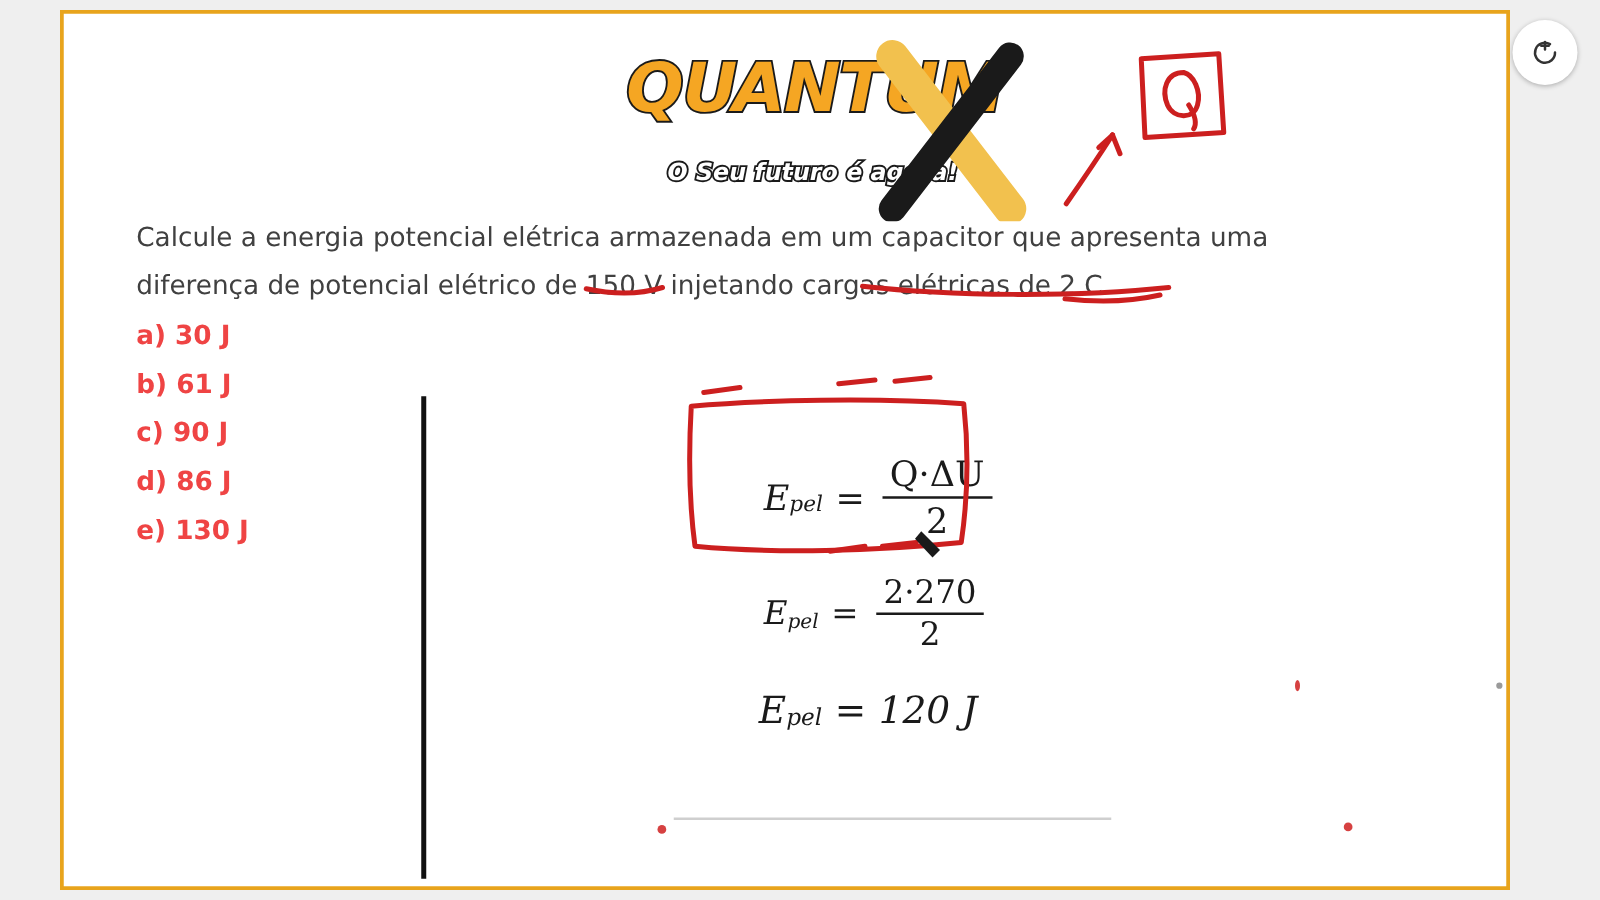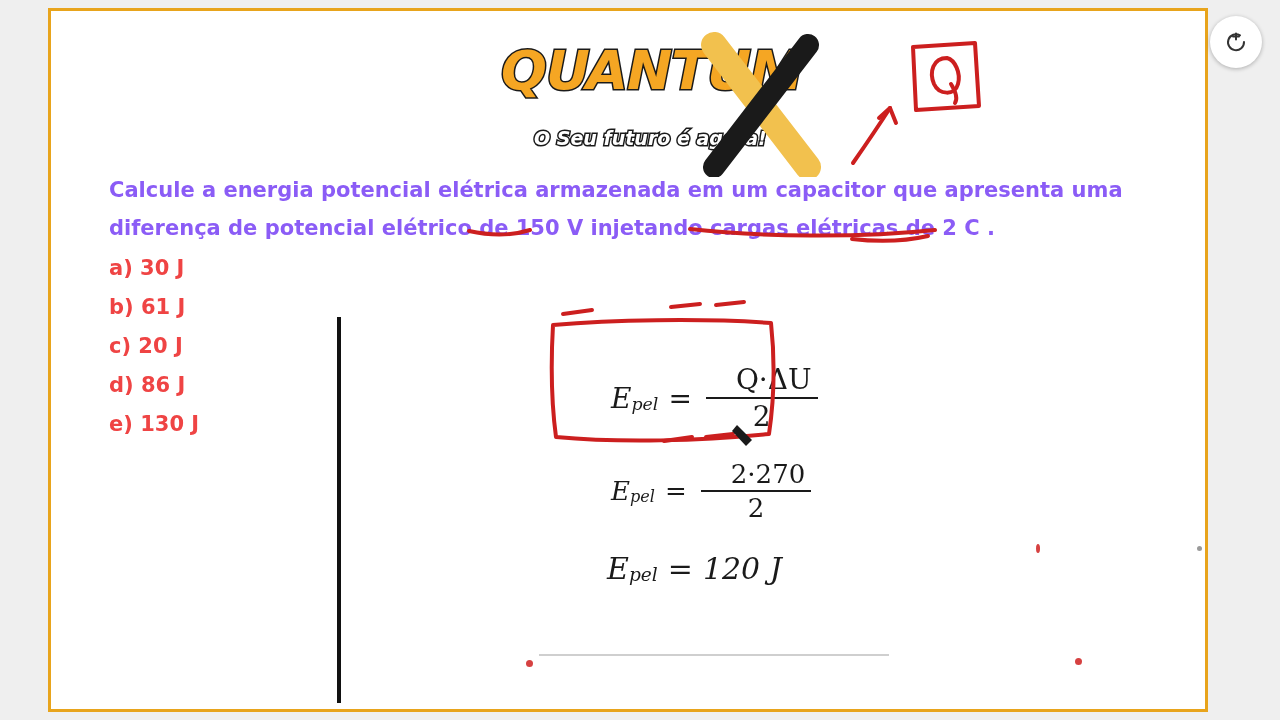--- a/index.html
+++ b/index.html
@@ -72,23 +72,23 @@
     height: 150px;
   }
 
   
   #question {
     position: absolute;
     left: 58px;
     top: 160px;
     width: 1115px;
     font-family: "DejaVu Sans", sans-serif;
-    font-weight: bold;
+    font-weight: normal;
     font-size: 21px;
-    color: #8b5cf6;
+    color: #404040;
     line-height: 38px;
     text-align: justify;
     text-justify: inter-word;
   }
   #question .line2 { text-align: left; }
 
   #alternatives {
     position: absolute;
     left: 58px;
     top: 238px;
@@ -126,21 +126,21 @@
     letter-spacing: 0px;
   }
   .eq { margin: 0 10px; }
   .frac {
     display: inline-flex;
     flex-direction: column;
     align-items: center;
     vertical-align: middle;
     margin-left: 4px;
   }
-  .frac .num { padding: 0 6px 1px 6px; margin-left: 24px; }
+  .frac .num { padding: 0 6px 1px 6px; }
   .frac .bar { width: 100%; height: 2px; background: #1a1a1a; }
   .frac .den { padding: 1px 6px 0 6px; }
 
   #math1 { left: 560px; top: 352px; font-size: 28px; }
   #math2 { left: 560px; top: 448px; font-size: 26px; }
   #math3 { left: 556px; top: 540px; font-size: 30px; }
 
   
   #ink {
     position: absolute;
@@ -199,21 +199,21 @@
     </div>
 
     <div id="question">
       <div class="line1">Calcule a energia potencial elétrica armazenada em um capacitor que apresenta uma</div>
       <div class="line2">diferença de potencial elétrico de 150 V  injetando cargas elétricas de 2 C .</div>
     </div>
 
     <div id="alternatives">
       <div class="alt">a) 30 J</div>
       <div class="alt">b) 61 J</div>
-      <div class="alt">c) 20 J</div>
+      <div class="alt">c) 90 J</div>
       <div class="alt">d) 86 J</div>
       <div class="alt">e) 130 J</div>
     </div>
 
     <div id="divider"></div>
 
     <div class="math mrow" id="math1">
       <span class="var">E</span>
         <span class="sub">pel</span>
       <span class="eq">=</span>

